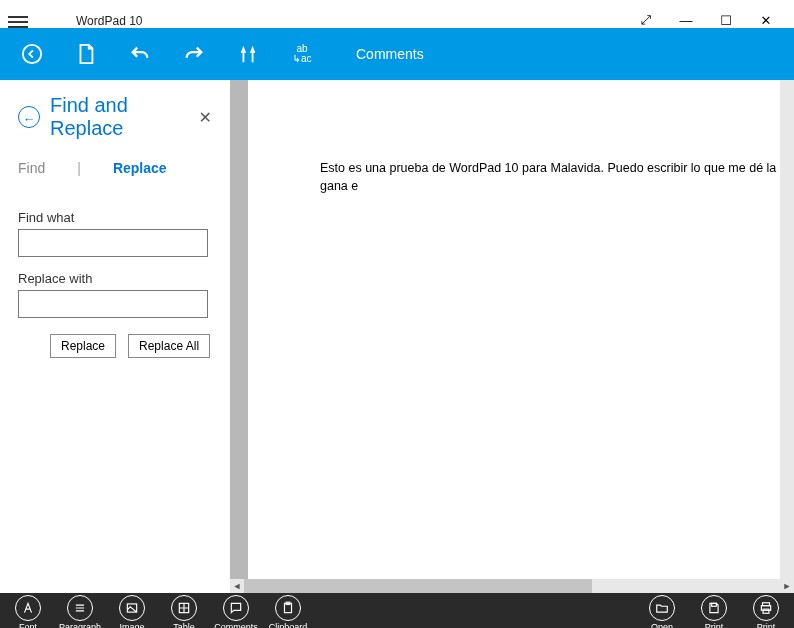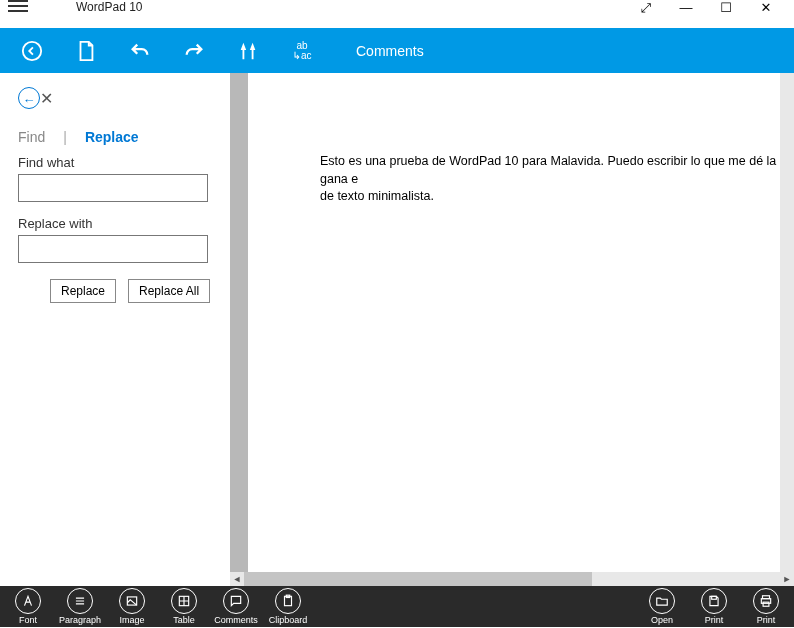--- a/index.html
+++ b/index.html
@@ -1,33 +1,33 @@
 <!DOCTYPE html>
 <html><head>
 <meta charset="utf-8">
 <style>
 * { box-sizing: border-box; margin: 0; padding: 0; }
 body { font-family: "Segoe UI", sans-serif; width: 794px; height: 628px; overflow: hidden; background: #fff; }
-.titlebar { height: 28px; display: flex; align-items: flex-start; padding: 0 8px; background: #fff; }
+.titlebar { height: 28px; display: flex; align-items: flex-end; padding: 0 8px; background: #fff; }
 .titlebar .hamburger { width: 20px; display: flex; flex-direction: column; gap: 3px; cursor: pointer; }
 .titlebar .hamburger span { height: 2px; background: #333; }
 .titlebar .title { margin-left: 48px; font-size: 12px; color: #222; }
 .titlebar .spacer { flex: 1; }
 .titlebar .winctrl { width: 40px; text-align: center; font-size: 13px; cursor: pointer; }
-.toolbar { height: 45px; background: #0099e5; display: flex; align-items: center; padding-left: 12px; gap: 14px; color: #fff; }
+.toolbar { height: 52px; background: #0099e5; display: flex; align-items: center; padding-left: 12px; gap: 14px; color: #fff; }
 .toolbar .tbtn { width: 40px; height: 46px; display: flex; align-items: center; justify-content: center; cursor: pointer; }
 .toolbar .tbtn svg { width: 22px; height: 22px; }
 .toolbar .docname { font-size: 14px; margin-left: 20px; }
 .content { display: flex; height: 513px; }
 .sidebar { width: 230px; padding: 14px 18px; }
 .sidebar-head { display: flex; align-items: center; margin-bottom: 20px; }
 .sidebar-head .back { width: 22px; height: 22px; border: 1.5px solid #0078d4; border-radius: 50%; display: flex; align-items: center; justify-content: center; color: #0078d4; cursor: pointer; font-size: 13px; }
 .sidebar-head .heading { color: #0078d4; font-size: 20px; margin-left: 10px; flex: 1; }
 .sidebar-head .close { font-size: 16px; cursor: pointer; color: #555; }
-.tabs { display: flex; gap: 18px; margin-bottom: 10px; font-size: 14px; }
+.tabs { display: flex; gap: 32px; margin-bottom: 34px; font-size: 14px; }
 .tabs .tab { color: #888; cursor: pointer; }
 .tabs .sep { color: #aaa; }
 .tabs .tab.active { color: #0078d4; font-weight: 600; }
 .field-label { font-size: 13px; color: #333; margin-bottom: 4px; }
 .field-input { width: 190px; height: 28px; border: 1px solid #777; padding: 2px 4px; font-size: 13px; margin-bottom: 14px; }
 .btn-row { display: flex; gap: 12px; margin-left: 32px; margin-top: 2px; }
 .btn { border: 1px solid #888; background: #fff; padding: 4px 10px; font-size: 12px; cursor: pointer; }
 .more { color: #0078d4; font-size: 13px; margin-top: 28px; cursor: pointer; display: flex; align-items: center; gap: 6px; }
 .docarea { flex: 1; background: #b8b8b8; position: relative; overflow: hidden; padding-left: 42px; }
 .page { position: absolute; left: 18px; top: 0; right: 0; bottom: 14px; background: #fff; padding: 80px 0 0 72px; font-size: 12.5px; line-height: 1.4; color: #000; text-align: left; }
@@ -92,41 +92,41 @@
     <div>ab</div>
       <div>↳ac</div>
   </div>
   <div class="docname">Comments</div>
 </div>
 
 <div class="content">
   <div class="sidebar">
     <div class="sidebar-head">
       <div class="back">←</div>
+      <div class="heading">Find and Replace</div>
       <div class="close">✕</div>
     </div>
     <div class="tabs">
       <div class="tab">Find</div>
       <div class="sep">|</div>
       <div class="tab active">Replace</div>
     </div>
     <div class="field-label">Find what</div>
     <input class="field-input" style="padding-left: 2px;" value="">
     <div class="field-label">Replace with</div>
     <input class="field-input" value="" style="">
     <div class="btn-row">
       <button class="btn">Replace</button>
       <button class="btn">Replace All</button>
     </div>
   </div>
 
   <div class="docarea">
     <div class="page">
       <div>Esto es una prueba de WordPad 10 para Malavida. Puedo escribir lo que me dé la gana e</div>
-      <div>de texto minimalista.</div>
     </div>
     <div class="vscroll"></div>
     <div class="hscroll">
       <div class="arrow">◄</div>
       <div class="track">
           <div class="thumb"></div>
         </div>
       <div class="arrow">►</div>
     </div>
   </div>

